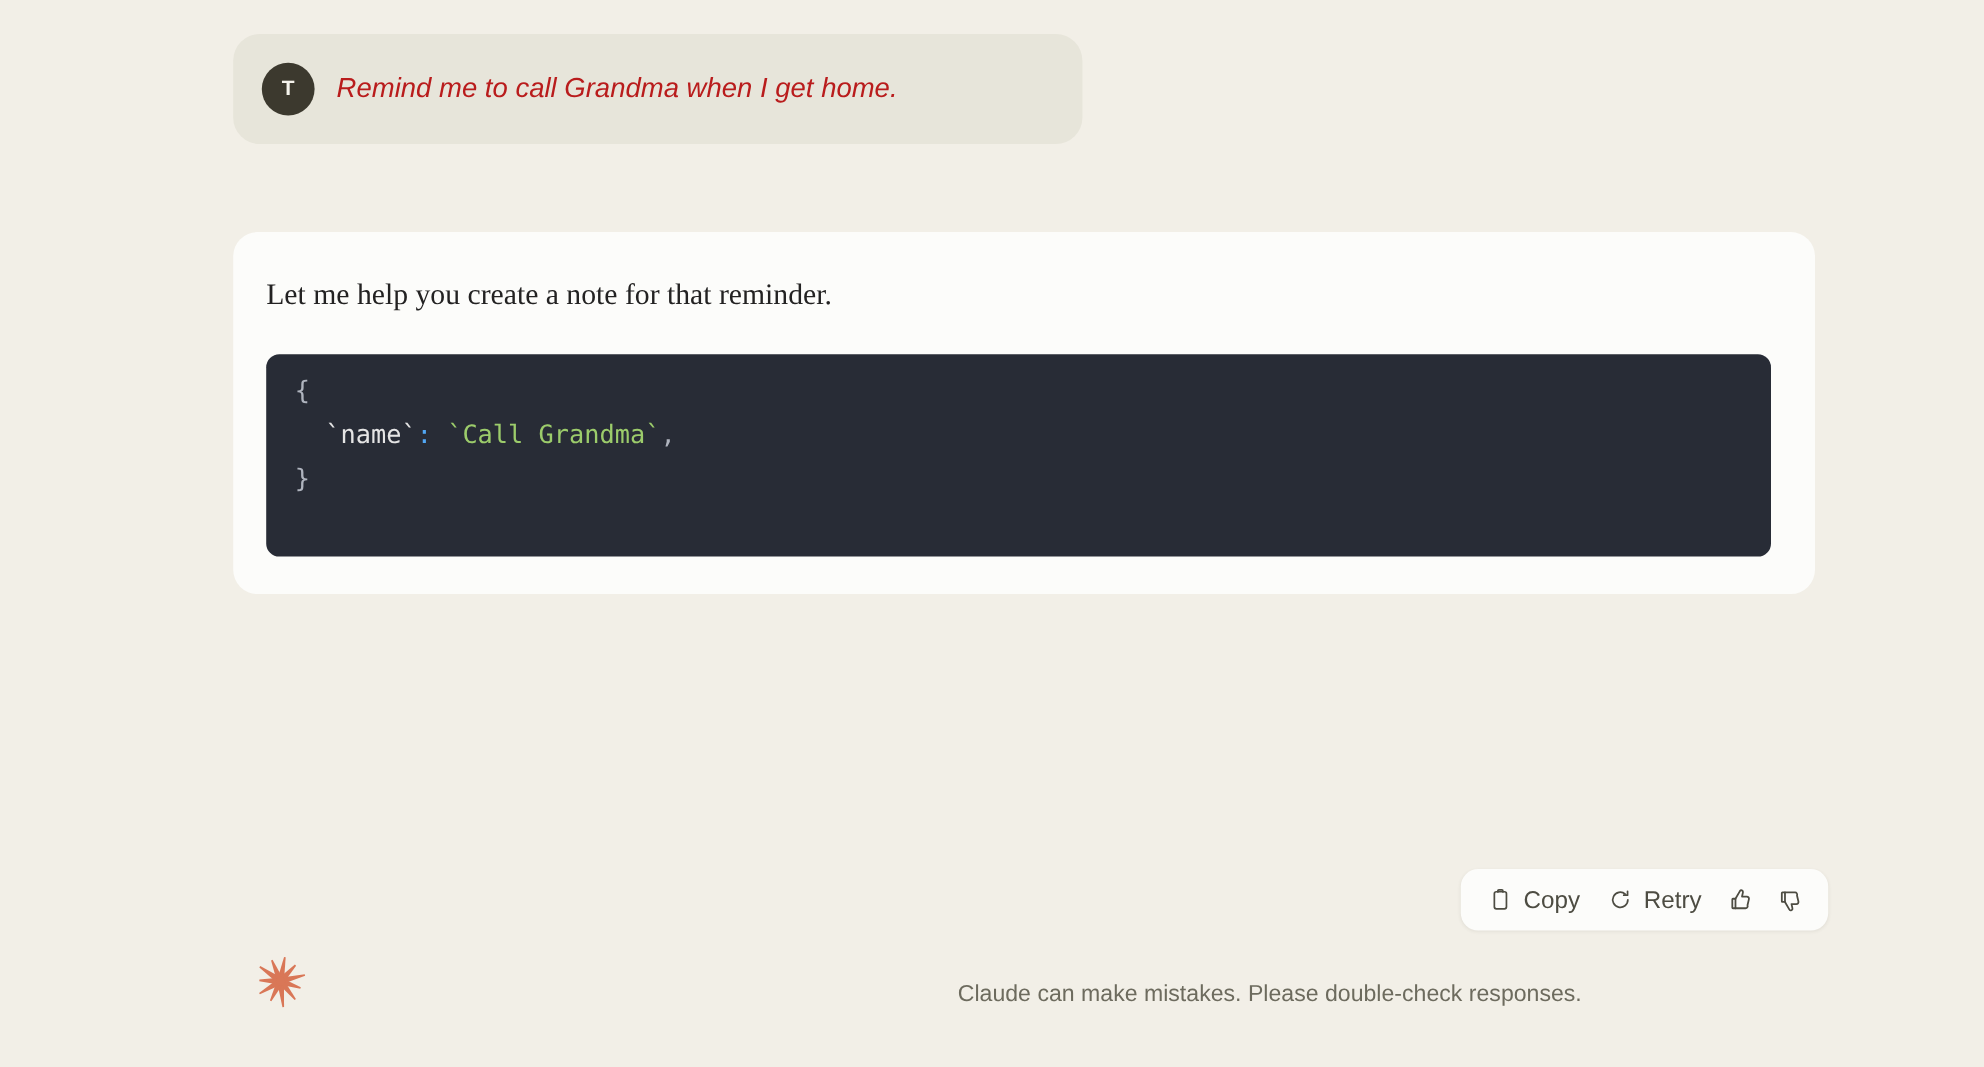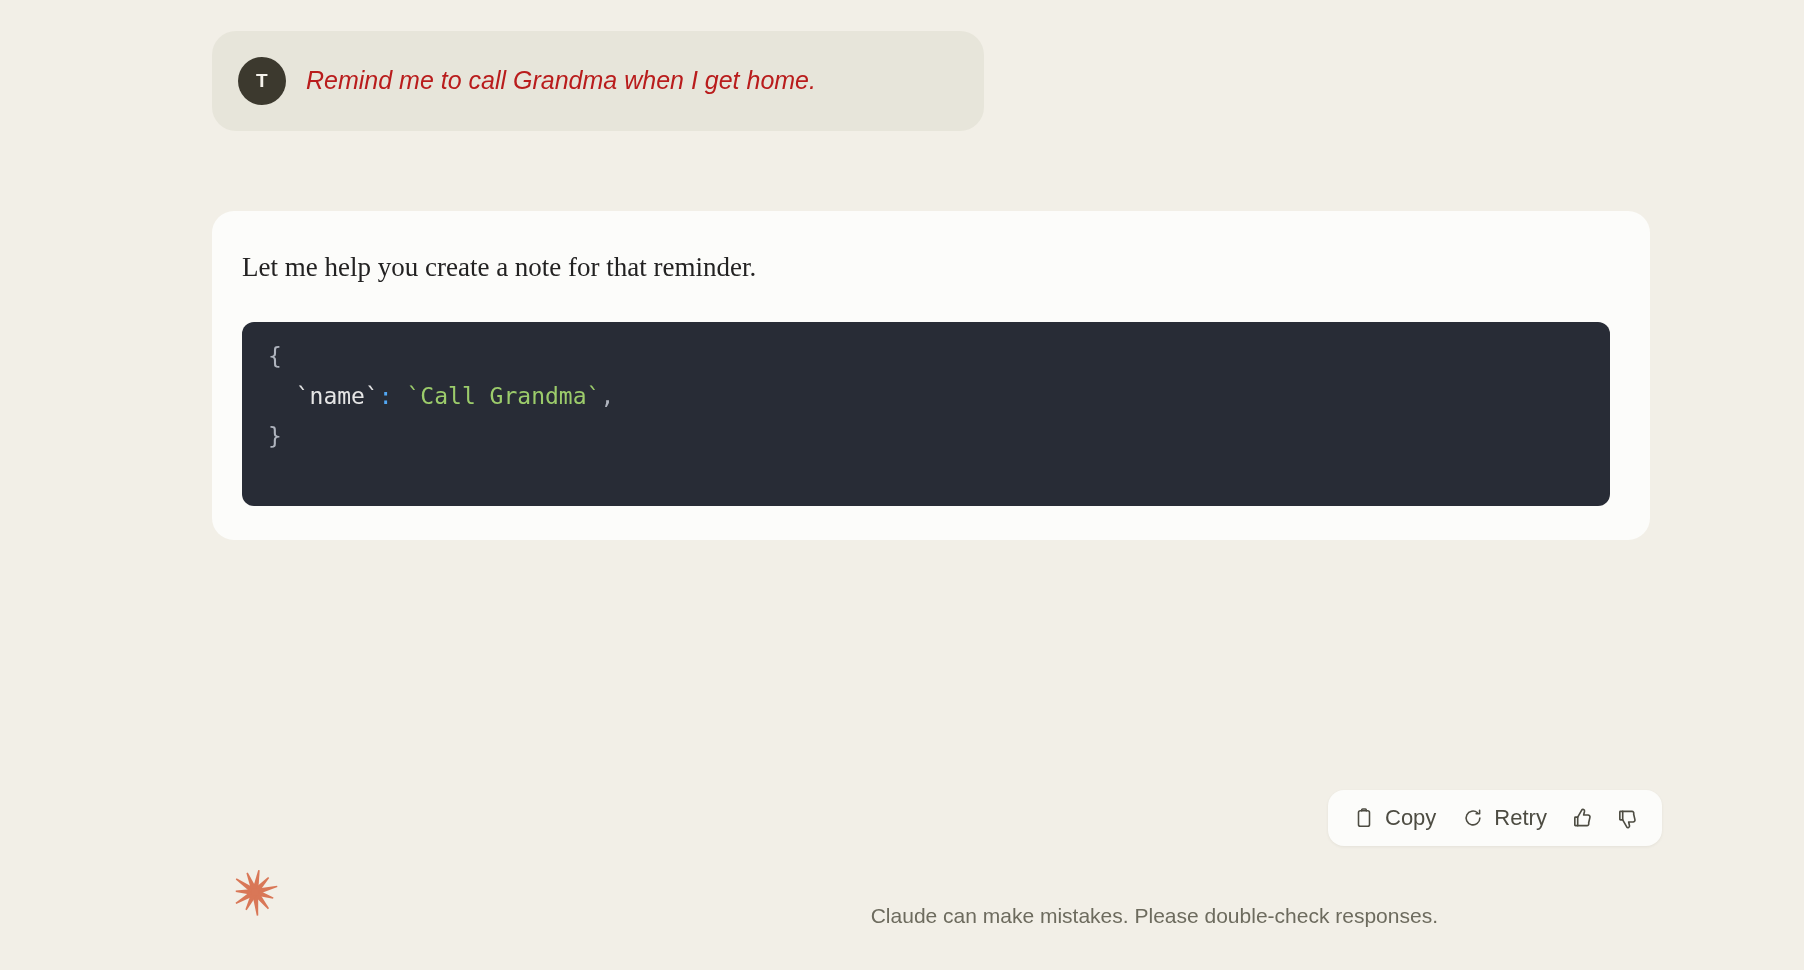--- a/index.html
+++ b/index.html
@@ -186,21 +186,20 @@
   .footer-note {
     position: absolute;
     right: 0px;
     top: 892px;
     width: 1537px;
     text-align: right;
     padding-right: 366px;
     font-family: "Liberation Sans", sans-serif;
     font-size: 21px;
     color: #6D6B5E;
-    margin-top: 12px;
   }
 </style>
 </head>
 <body>
 
 <div class="app">
   <div class="conversation">
 
     <div class="user-turn">
       <div class="avatar">T</div>

